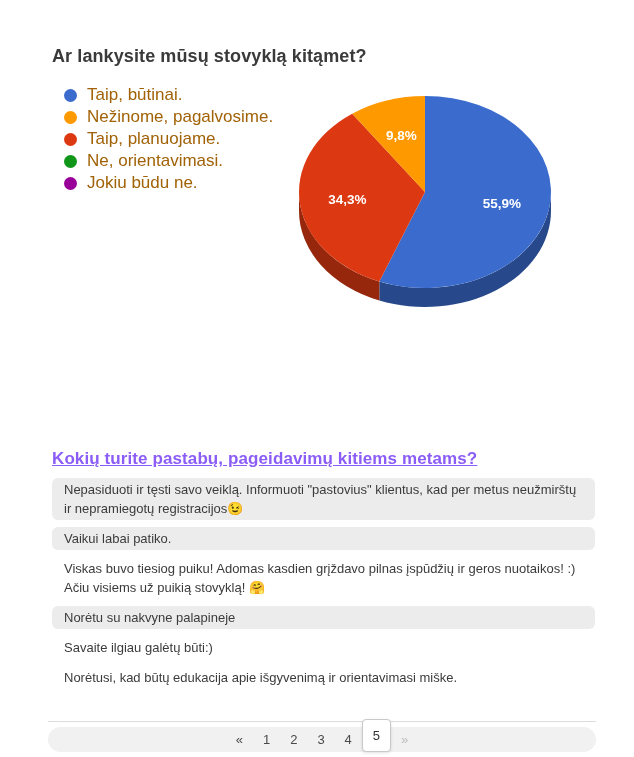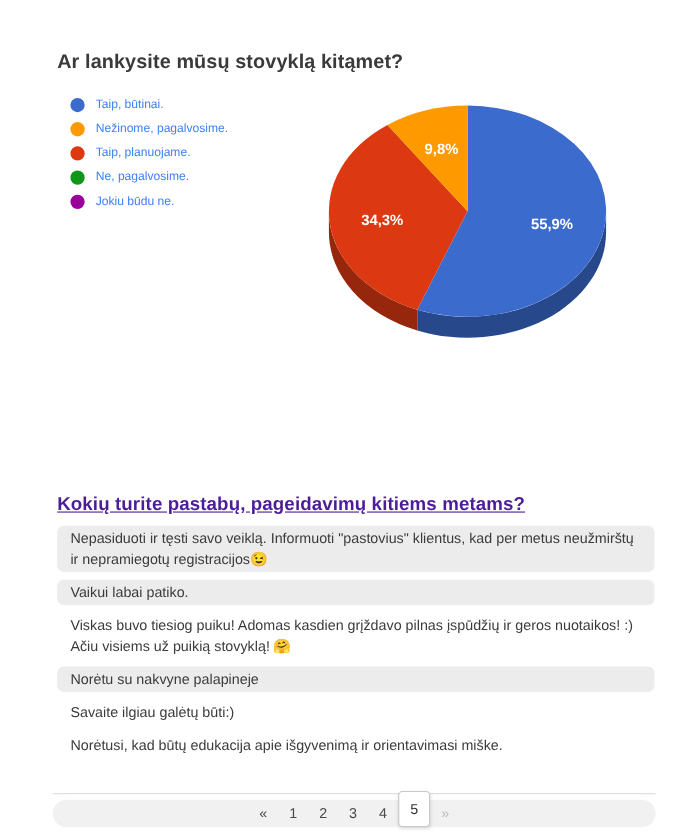--- a/index.html
+++ b/index.html
@@ -8,27 +8,27 @@
     background:#ffffff;font-family:"Liberation Sans", sans-serif;
   }
   
   .q1-title{
     position:absolute;left:52px;top:46px;
     font-size:18px;font-weight:bold;color:#3a3a3a;letter-spacing:.1px;
   }
   .legend{position:absolute;left:64px;top:84px;}
   .legend-item{display:flex;align-items:center;height:22px;}
   .legend-dot{width:13px;height:13px;border-radius:50%;margin-right:10px;flex:0 0 13px;}
-  .legend-label{font-size:11px;color:#3b82f6;white-space:nowrap;}
+  .legend-label{font-size:17px;color:#a16207;white-space:nowrap;}
   .pie-wrap{position:absolute;left:280px;top:78px;width:320px;height:240px;}
   .pie-wrap svg{display:block;}
   
   .q2-title{
     position:absolute;left:52px;top:449px;
-    font-size:17px;font-weight:bold;color:#4c1d95;
+    font-size:17px;font-weight:bold;color:#8b5cf6;
     text-decoration:underline;letter-spacing:.1px;
   }
   .responses{position:absolute;left:52px;top:478px;width:543px;}
   .response{
     font-size:13px;line-height:19px;color:#3b3b3b;
     padding:2px 12px;margin-bottom:7px;border-radius:6px;
   }
   .response.shaded{background:#ececec;}
   
   .pager{
@@ -63,21 +63,21 @@
   <div class="legend-item">
     <span class="legend-dot" style="background: rgb(255, 153, 0);"></span>
     <span class="legend-label">Nežinome, pagalvosime.</span>
   </div>
   <div class="legend-item">
     <span class="legend-dot" style="background: rgb(220, 57, 18);"></span>
     <span class="legend-label">Taip, planuojame.</span>
   </div>
   <div class="legend-item">
     <span class="legend-dot" style="background: rgb(16, 150, 24);"></span>
-    <span class="legend-label">Ne, pagalvosime.</span>
+    <span class="legend-label">Ne, orientavimasi.</span>
   </div>
   <div class="legend-item">
     <span class="legend-dot" style="background: rgb(153, 0, 153);"></span>
     <span class="legend-label">Jokiu būdu ne.</span>
   </div>
 </div>
 
 <div class="pie-wrap">
   <svg id="pie-svg" width="320" height="240" viewBox="0 0 320 240" xmlns="http://www.w3.org/2000/svg">
       <path d="M 271 114 A 126 96 0 0 1 99.35330379522719 203.47882679598825 L 99.35330379522719 222.47882679598825 A 126 96 0 0 0 271 133 Z" fill="#27498b"></path>

